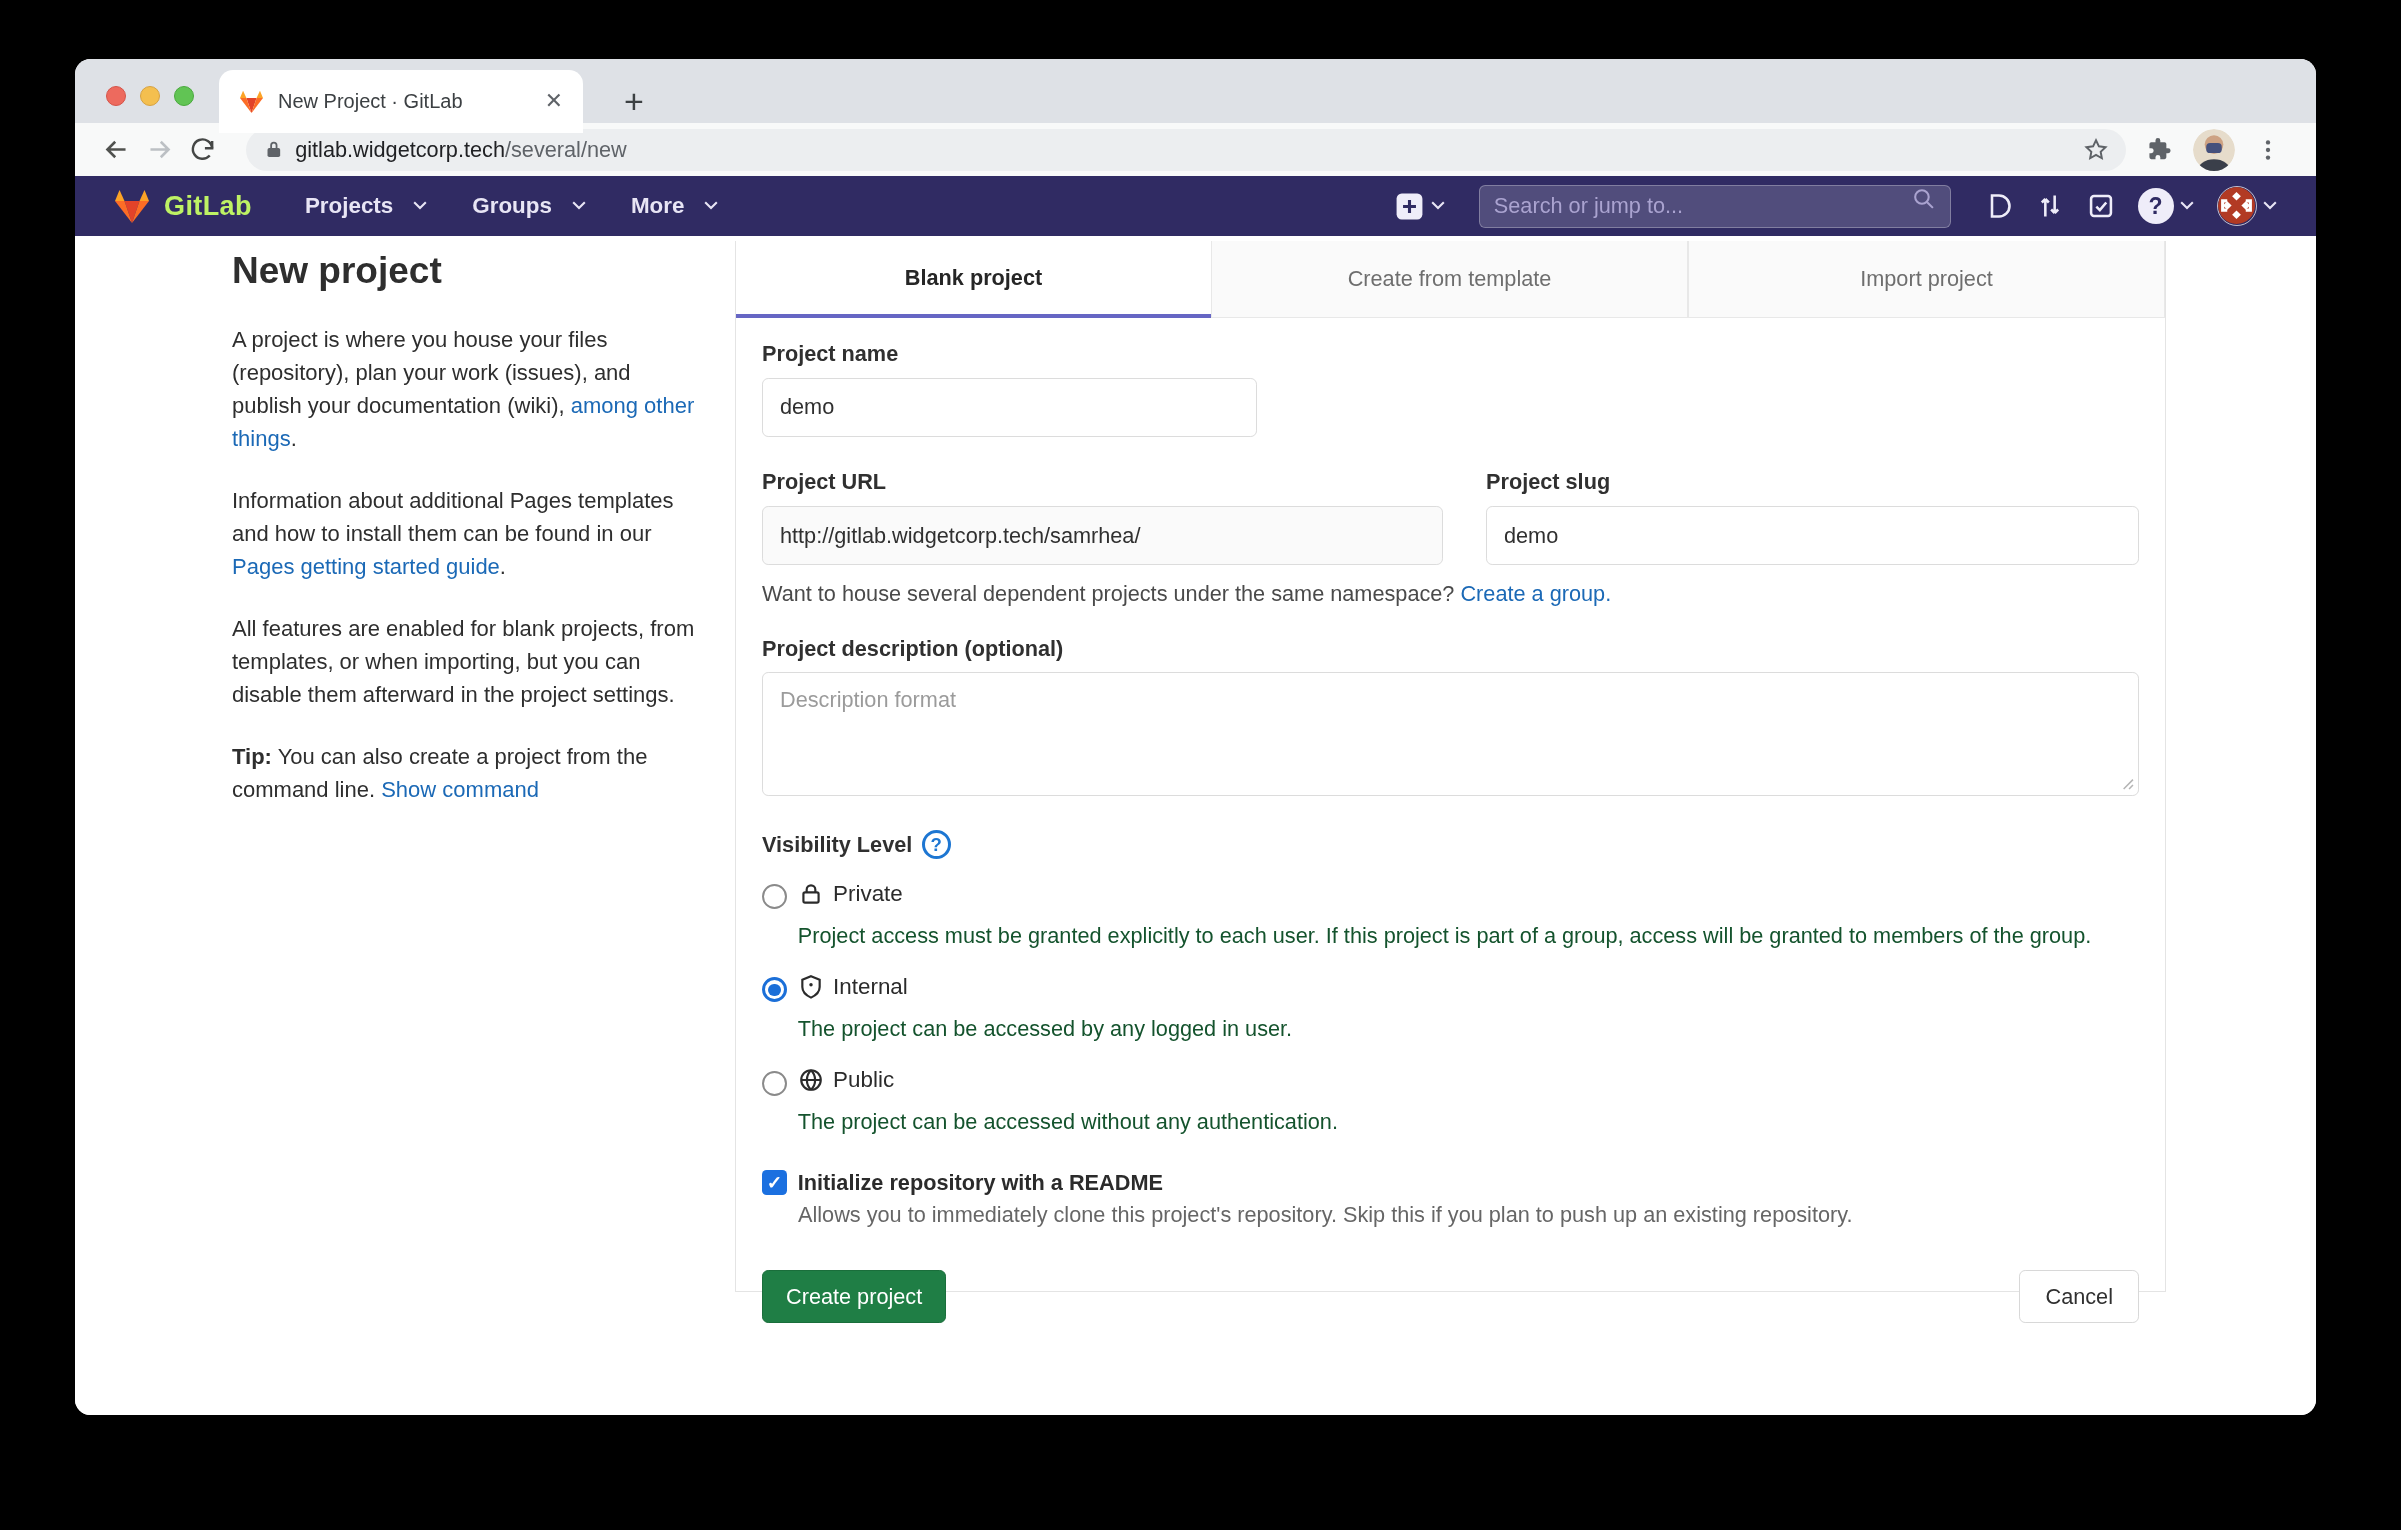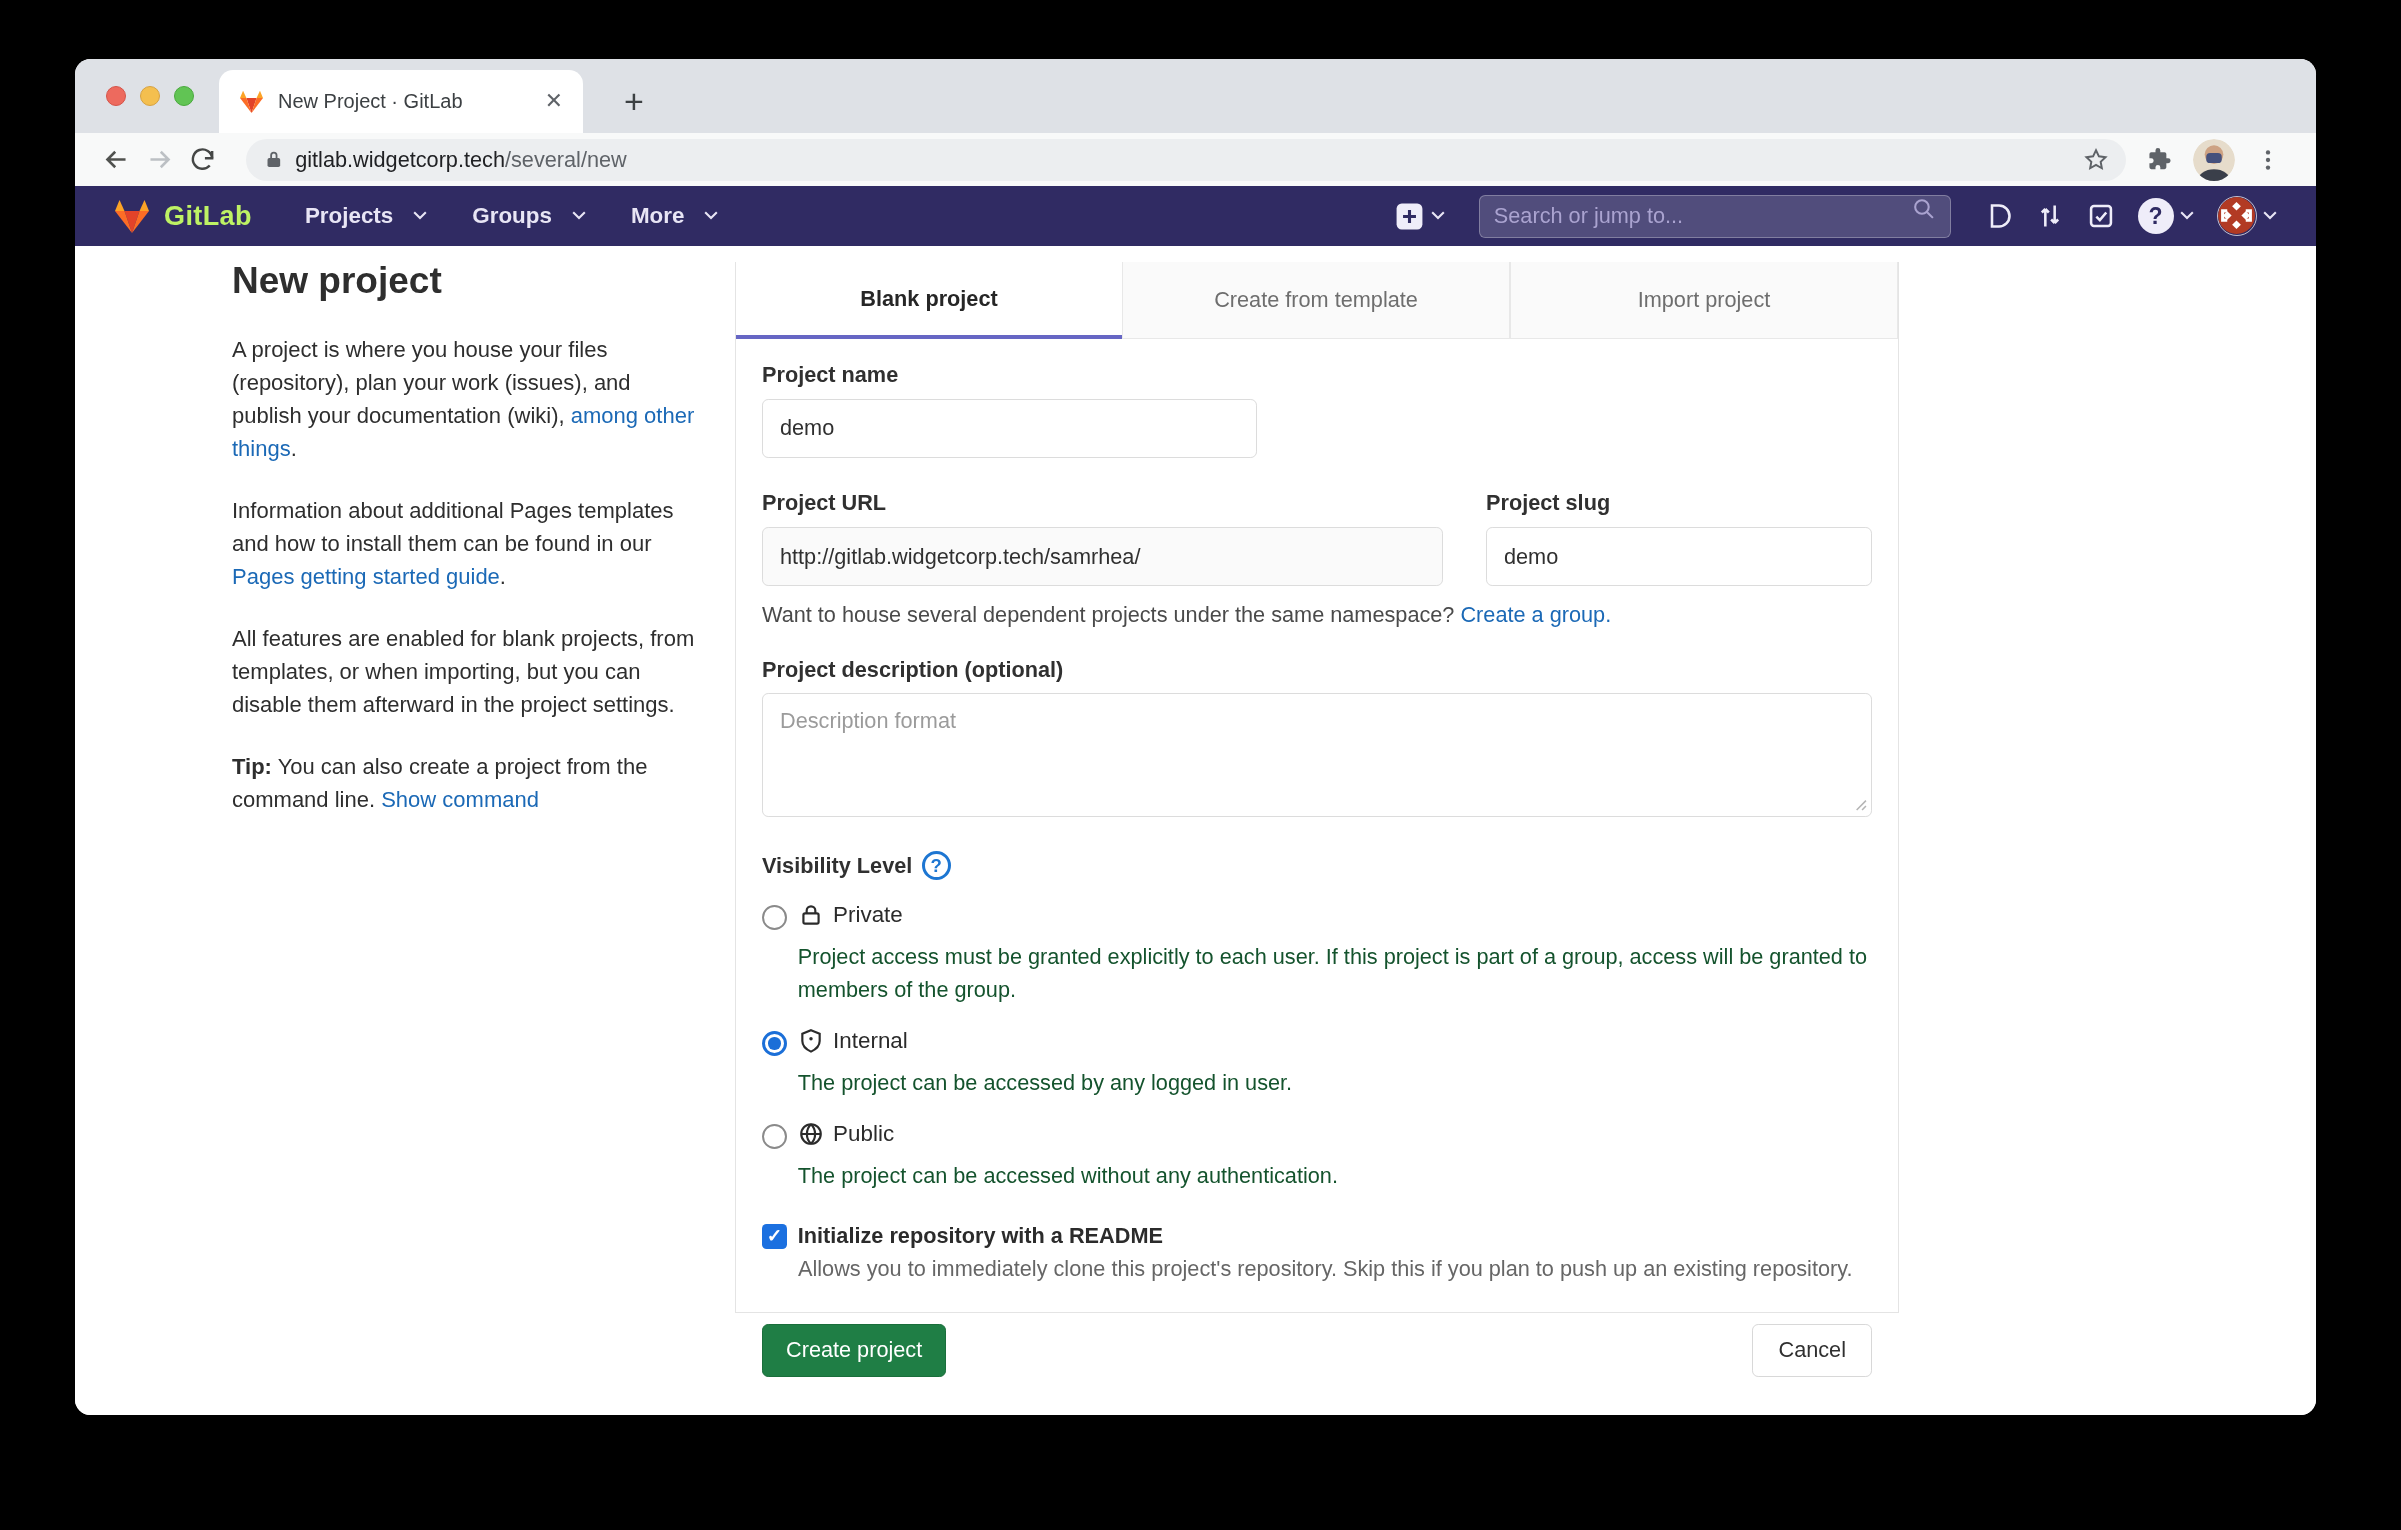--- a/index.html
+++ b/index.html
@@ -1,20 +1,20 @@
 <!DOCTYPE html>
 <html style="font-size:12.4px"><head>
 <meta charset="utf-8">
 <style>
   * { margin:0; padding:0; box-sizing:border-box; }
   html,body { width:2401px; height:1530px; background:#000; font-family:"Liberation Sans", sans-serif; }
   .window { position:absolute; left:75px; top:59px; width:2241px; height:1356px; border-radius:15.5px; overflow:hidden; background:#fff; display:flex; flex-direction:column; }
 
   
-  .tabstrip { height:74px; background:#dee1e6; position:relative; flex:none; }
+  .tabstrip { height:64px; background:#dee1e6; position:relative; flex:none; }
   .traffic { position:absolute; top:27px; left:31px; display:flex; gap:14px; }
   .light { width:20px; height:20px; border-radius:50%; }
   .light.red { background:#ed6a5e; border:0.8px solid #d55449; }
   .light.yellow { background:#f4bf4f; border:0.8px solid #d6a243; }
   .light.green { background:#61c454; border:0.8px solid #4aa93e; }
   .btab { position:absolute; left:144px; top:10.8px; width:364px; height:63px; background:#fff; border-radius:14px 14px 0 0; display:flex; align-items:center; padding:0 20px; gap:14px; }
   .btab-title { font-size:20px; color:#3c4043; flex:1; white-space:nowrap; overflow:hidden; }
   .tab-close { font-size:21.7px; color:#5f6368; cursor:default; }
   .newtab { position:absolute; left:534px; top:17px; width:50px; height:50px; display:flex; align-items:center; justify-content:center; font-size:34px; color:#3c4043; }
   .toolbar { height:53px; background:#f8f9f9; display:flex; align-items:center; flex:none; padding:0 20px; }
@@ -42,21 +42,21 @@
   .gl-avatar { width:40px; height:40px; border-radius:50%; overflow:hidden; border:1.5px solid rgba(255,255,255,0.7); }
 
   
   .content { flex:1; background:#fff; position:relative; }
   .sidebar { position:absolute; left:157px; top:12.4px; width:473px; color:#2e2e2e; }
   .sidebar h1 { font-size:37px; font-weight:600; color:#2e2e2e; line-height:46px; }
   .sidebar p { font-size:22px; line-height:33px; margin-top:29px; }
   a.lnk { color:#1b69b6; text-decoration:none; }
   .tip-b { font-weight:700; }
 
-  .pane { position:absolute; left:660px; top:16px; width:1164px; height:1051px; background:#fff; border:0.8px solid #e4e4e4; border-top:none; }
+  .pane { position:absolute; left:660px; top:5px; width:1431px; height:1051px; background:#fff; border:0.8px solid #e4e4e4; border-top:none; }
   .tabs { display:flex; height:77px; }
   .tabs .tab { flex:1; display:flex; align-items:center; justify-content:center; font-size:21.7px; }
   .tab.active { background:#fff; border-bottom:4.6px solid #6666c4; font-weight:600; color:#262626; }
   .tab.inactive { background:#fafafa; border:0.8px solid #e8e8e8; border-top:none; color:#6e6e6e; }
 
   .form { padding:23px 26px 0 26px; }
   .flabel { font-size:21.7px; font-weight:700; color:#303030; margin-bottom:10.8px; }
   .tinput { height:59px; border:0.8px solid #dcdcdc; border-radius:6.2px; font-size:21.7px; color:#303030; padding:0 17px; font-family:"Liberation Sans",sans-serif; outline:none; width:100%; }
   .name-col { width:495px; }
   .row2 { display:flex; gap:43px; margin-top:32.5px; }

